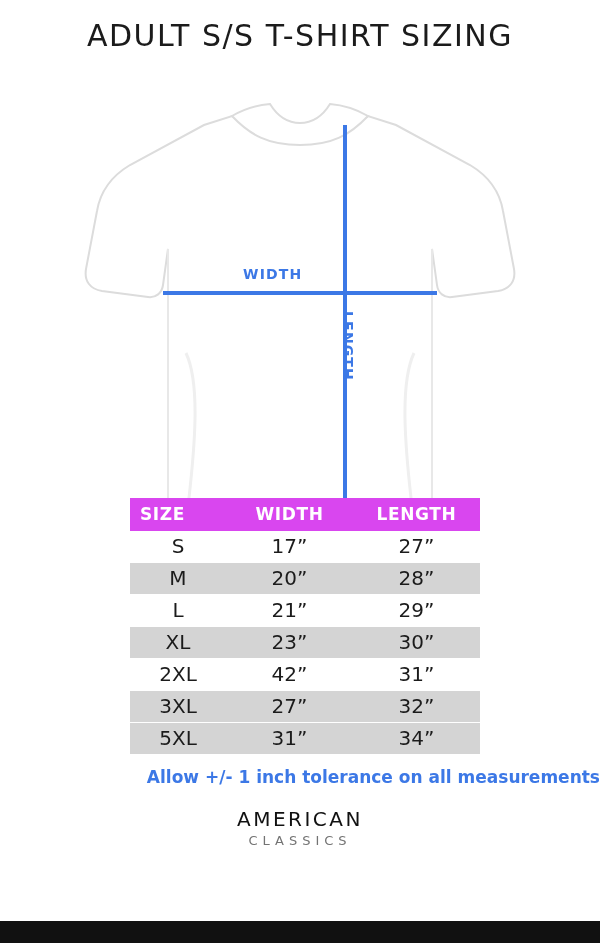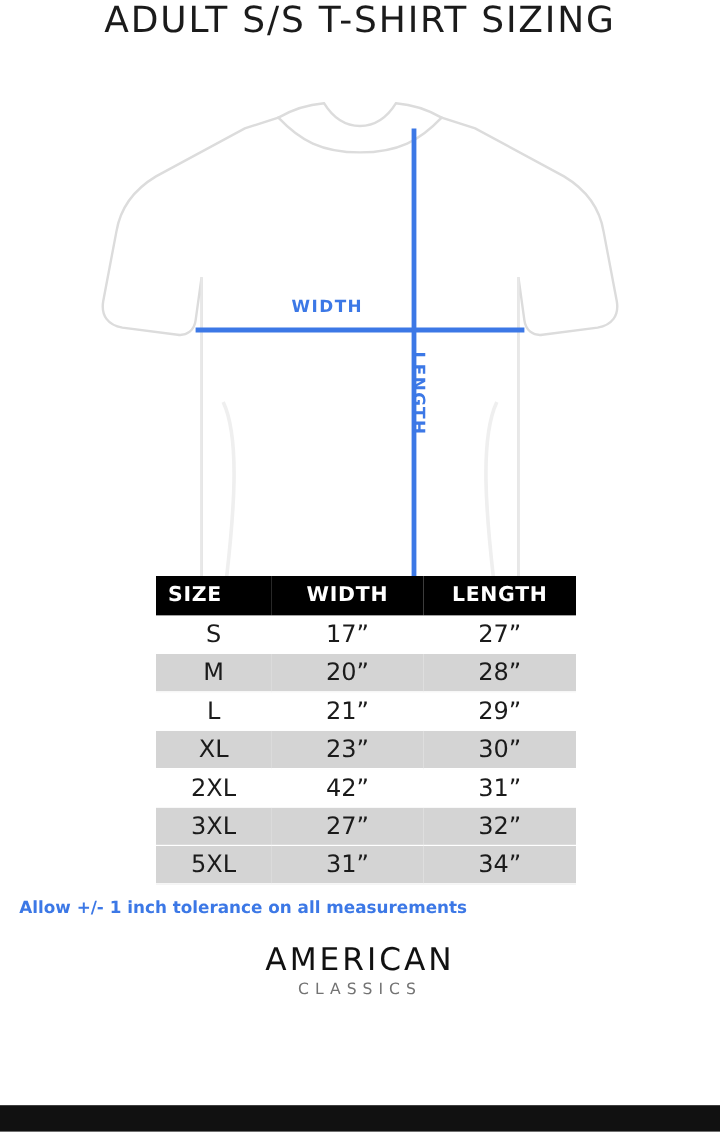--- a/index.html
+++ b/index.html
@@ -22,20 +22,21 @@
     background: #ffffff;
   }
 
   
   .title {
     text-align: center;
     font-size: 30px;
     letter-spacing: 1.5px;
     font-weight: 400;
     color: #1b1b1b;
+    padding-top: 18px;
     font-family: "DejaVu Sans", sans-serif;
   }
 
   
   .shirt-area {
     position: relative;
     width: 600px;
     height: 445px;
   }
   .shirt-svg {
@@ -70,21 +71,21 @@
   .table-wrap {
     width: 340px;
     margin: 0 auto;
   }
   table.size-table {
     border-collapse: collapse;
     width: 340px;
     table-layout: fixed;
   }
   table.size-table th {
-    background: #000000;
+    background: #d946ef;
     color: #ffffff;
     font-size: 17px;
     font-weight: bold;
     letter-spacing: 0.6px;
     padding: 6px 0 7px 0;
     font-family: "DejaVu Sans", sans-serif;
   }
   table.size-table th.col-size {
     text-align: left;
     padding-left: 10px;
@@ -98,36 +99,35 @@
     text-align: center;
     padding: 3px 0 4px 0;
     color: #1b1b1b;
     font-family: "DejaVu Sans", sans-serif;
     border-bottom: 1px solid #ffffff;
   }
   tr.row-odd td { background: #ffffff; }
   tr.row-even td { background: #d4d4d4; }
 
   .tolerance {
-    text-align: left;
+    text-align: right;
     color: #3c78e6;
-    font-size: 14px;
+    font-size: 17px;
     font-weight: bold;
     margin-top: 12px;
     font-family: "DejaVu Sans", sans-serif;
-    padding-left: 16px;
   }
 
   
   .brand {
     text-align: center;
     margin-top: 20px;
   }
   .brand-main {
-    font-size: 26px;
+    font-size: 20px;
     letter-spacing: 2.5px;
     color: #111111;
     font-family: "DejaVu Sans", sans-serif;
   }
   .brand-sub {
     font-size: 13px;
     letter-spacing: 5px;
     color: #737373;
     margin-top: 2px;
     font-family: "DejaVu Sans", sans-serif;

